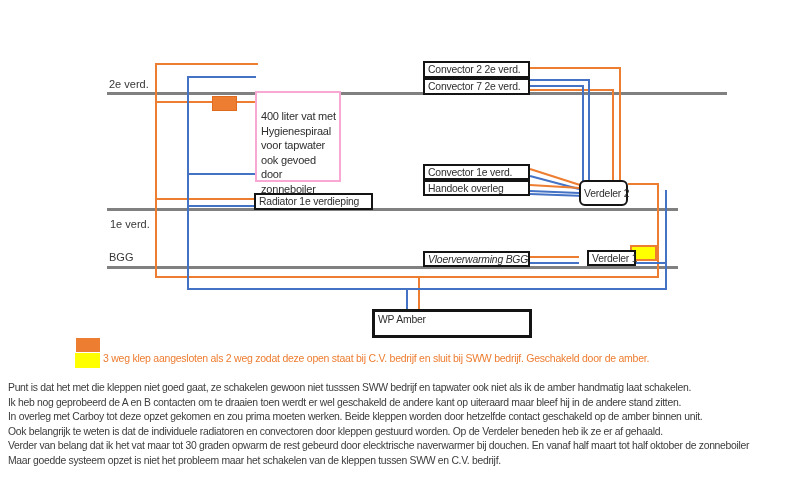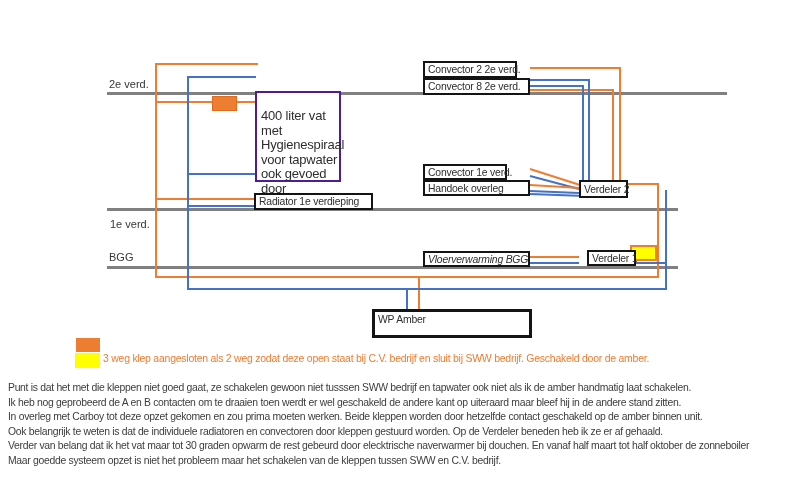--- a/index.html
+++ b/index.html
@@ -17,22 +17,22 @@
 
   
   .floor-label{position:absolute;font-size:11px;color:#373737;font-weight:400;}
 
   
   .dbox{position:absolute;background:#fff;border:2px solid #141414;
         font-size:10.4px;color:#2e2e2e;line-height:13px;
         padding:0 0 0 3px;box-sizing:border-box;white-space:nowrap;
         display:flex;align-items:center;letter-spacing:-0.2px;}
   .dbox.thick{border-width:3px;align-items:flex-start;padding-top:1px;}
-  .vatbox{position:absolute;background:#fff;border:2px solid #4c1d95;
-        font-size:13px;color:#2e2e2e;line-height:14.6px;
+  .vatbox{position:absolute;background:#fff;border:2px solid #f9a8d4;
+        font-size:11px;color:#2e2e2e;line-height:14.6px;
         padding:16px 0 0 4px;box-sizing:border-box;letter-spacing:-0.2px;}
 
   
   .valve{position:absolute;box-sizing:border-box;}
   .valve.orange{background:#ED7D31;border:1px solid #E06B1F;}
   .valve.yellow{background:#FFFF00;border:2px solid #ED7D31;}
 
   
   .legend-swatch{position:absolute;width:24px;height:14px;}
   .legend-text{position:absolute;font-size:10.5px;color:#ED7D31;
@@ -94,34 +94,34 @@
     <line x1="530" y1="169" x2="580" y2="185" stroke="#ED7D31" stroke-width="2"></line>
     <line x1="530" y1="176" x2="579" y2="189" stroke="#4472C4" stroke-width="2"></line>
     <line x1="530" y1="185" x2="580" y2="188" stroke="#ED7D31" stroke-width="2"></line>
     <line x1="530" y1="191" x2="579" y2="193" stroke="#4472C4" stroke-width="2"></line>
     <line x1="530" y1="194" x2="585" y2="196" stroke="#4472C4" stroke-width="2"></line>
   </svg>
 
   <div class="valve orange" style="left:212px;top:96px;width:25px;height:15px;"></div>
   <div class="valve yellow" style="left:630px;top:245px;width:27px;height:16px;"></div>
 
-  <div class="dbox" style="left:423px;top:61px;width:94px;height:17px;">Convector 2 2e verd.</div>
-  <div class="dbox" style="left:423px;top:78px;width:107px;height:17px;">Convector 8 2e verd.</div>
+  <div class="dbox" style="left:423px;top:61px;width:107px;height:17px;">Convector 2 2e verd.</div>
+  <div class="dbox" style="left:423px;top:78px;width:107px;height:17px;">Convector 7 2e verd.</div>
 
   <div class="vatbox" style="left:255px;top:91px;width:86px;height:91px;">
     <div>400 liter vat met</div>
     <div>Hygienespiraal</div>
     <div>voor tapwater</div>
     <div>ook gevoed door</div>
     <div>zonneboiler</div>
   </div>
 
-  <div class="dbox" style="left:423px;top:164px;width:84px;height:16px;">Convector 1e verd.</div>
+  <div class="dbox" style="left:423px;top:164px;width:107px;height:16px;">Convector 1e verd.</div>
   <div class="dbox" style="left:423px;top:180px;width:107px;height:16px;">Handoek overleg</div>
-  <div class="dbox" style="left:579px;top:180px;width:49px;height:18px;">Verdeler 2</div>
+  <div class="dbox" style="left:579px;top:180px;width:49px;height:26px;border-radius:6px;">Verdeler 2</div>
 
   <div class="dbox" style="left:254px;top:193px;width:119px;height:17px;">Radiator 1e verdieping</div>
 
   <div class="dbox" style="left:423px;top:251px;width:107px;height:16px;font-style:italic;">Vloerverwarming BGG</div>
   <div class="dbox" style="left:587px;top:250px;width:49px;height:16px;">Verdeler 1</div>
 
   <div class="dbox thick" style="left:372px;top:309px;width:160px;height:29px;">WP Amber</div>
 
   <div class="legend-swatch" style="left:76px;top:338px;background:#ED7D31;"></div>
   <div class="legend-swatch" style="left:75px;top:353px;width:25px;height:15px;background:#FFFF00;"></div>

